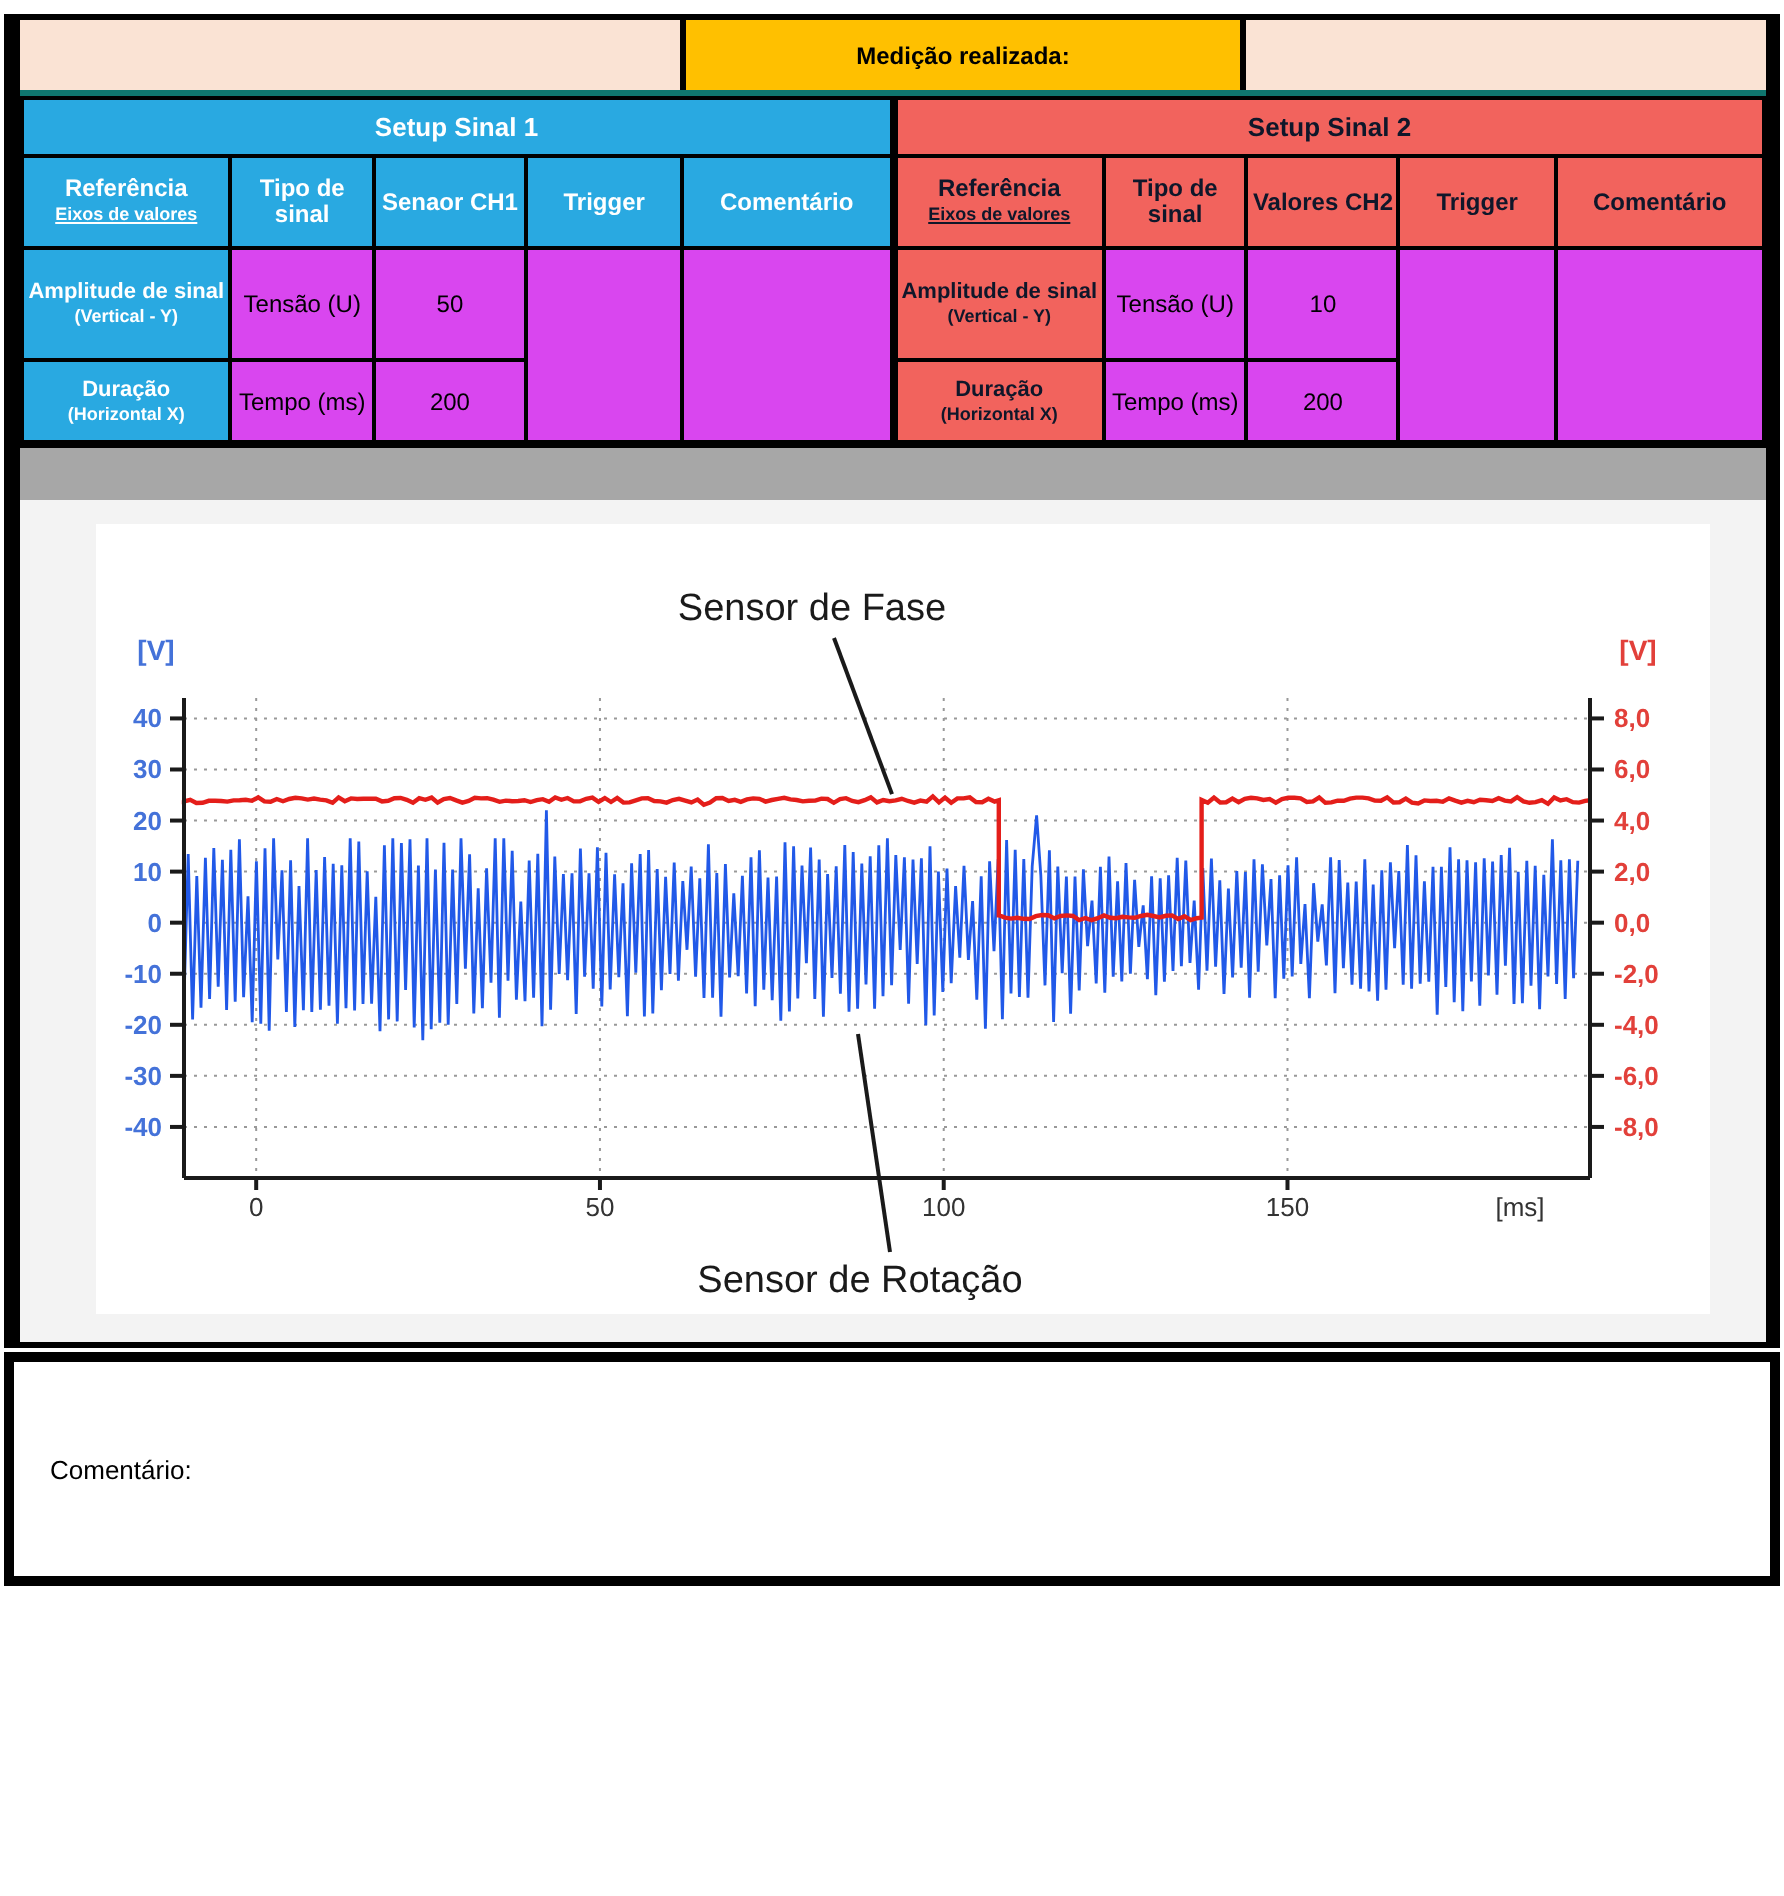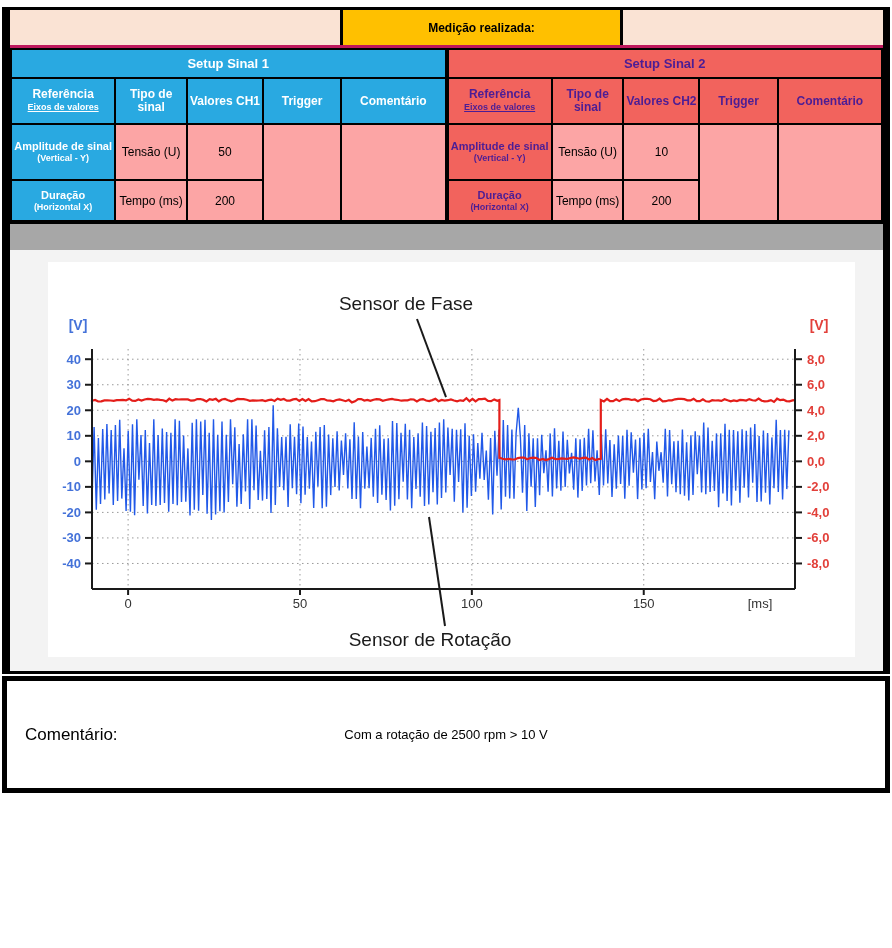--- a/index.html
+++ b/index.html
@@ -4,54 +4,54 @@
 <style>
   * { box-sizing: border-box; }
   html,body { margin:0; padding:0; }
   body {
     width:892px; height:948px; background:#ffffff; overflow:hidden;
     font-family:"Liberation Sans", sans-serif; color:#000;
   }
   .doc { margin:7px 2px 0 2px; border:3px solid #000; border-left-width:8px; border-right-width:7px; }
 
   
-  .top-band { display:flex; background:#FAE3D4; height:38px; border-bottom:3px solid #be185d; }
+  .top-band { display:flex; background:#FAE3D4; height:38px; border-bottom:3px solid #0f766e; }
   .top-band .cell { display:flex; align-items:center; justify-content:center; font-size:12px; font-weight:bold; }
   .tb-left { width:330px; }
   .tb-mid  { width:283px; background:#FFC000; border-left:3px solid #000; border-right:3px solid #000; }
   .tb-right{ flex:1; }
 
   
   .tables-row { display:flex; }
   table.setup { width:50%; border-collapse:collapse; table-layout:fixed; }
   table.setup td { border:2px solid #000; text-align:center; vertical-align:middle; padding:1px 2px; overflow:hidden; }
   .col-ref{width:24%;} .col-tipo{width:16.5%;} .col-val{width:17.5%;} .col-trig{width:18%;} .col-com{width:24%;}
   .t-blue .accent { background:#29A9E1; color:#fff; }
-  .t-red  .accent { background:#F2635D; color:#4c1d95; }
+  .t-red  .accent { background:#F2635D; color:#0f172a; }
   .title-row td { height:29px; font-size:13px; font-weight:bold; }
   .head-row td { height:46px; font-weight:bold; font-size:12px; line-height:13px; }
   .head-row .sub { display:block; font-size:9px; font-weight:bold;text-decoration:underline; }
   .data-row1 td { height:56px; }
   .data-row2 td { height:41px;margin-top:24px; }
   .ref-cell { font-weight:bold; font-size:11px; line-height:12px; }
   .ref-cell .sub { display:block; font-size:9px; }
-  .plain { background:#fca5a5; font-size:12px; }
+  .plain { background:#d946ef; font-size:12px; }
 
   
   .gray-band { height:28px; background:#A7A7A7; border-top:2px solid #000; }
 
   
   .graph-section { background:#F3F3F3; padding:12px 0 14px 0; }
   .graph-box { margin-left:38px; width:807px; height:395px; background:#ffffff; }
   svg text { font-family:"Liberation Sans", sans-serif; }
 
   
   .comment-box { position:relative; margin:2px 2px 0 2px; border:5px solid #000; height:117px;
                  display:flex; align-items:center; justify-content:center; background:#fff; }
-  .comment-label { position:absolute; left:18px; top:50%; transform:translateY(-50%); font-size:17px; }
+  .comment-label { position:absolute; left:18px; top:50%; transform:translateY(-50%); font-size:13px; }
   .comment-lines { text-align:center; font-size:13px; line-height:19.5px; }
 </style>
 </head>
 <body>
 
 <div class="doc">
 
   <div class="top-band">
     <div class="cell tb-left"></div>
     <div class="cell tb-mid">Medição realizada:</div>
@@ -73,21 +73,21 @@
           </tr>
       <tr class="head-row">
         <td class="accent">
           <span>Referência</span>
           <span class="sub">Eixos de valores</span>
         </td>
         <td class="accent">
           <span>Tipo de</span><br>
           <span>sinal</span>
         </td>
-        <td class="accent">Valores CH1</td>
+        <td class="accent">Senaor CH1</td>
         <td class="accent">Trigger</td>
         <td class="accent">Comentário</td>
       </tr>
       <tr class="data-row1">
         <td class="accent ref-cell">
           <span>Amplitude de sinal</span>
           <span class="sub">(Vertical - Y)</span>
         </td>
         <td class="plain">Tensão (U)</td>
         <td class="plain">50</td>
@@ -227,15 +227,14 @@
           <text x="382" y="384" text-anchor="middle" font-size="19" fill="#1a1a1a">Sensor de Rotação</text>
           <line x1="397" y1="364" x2="381" y2="255" stroke="#1a1a1a" stroke-width="2"></line>
         </svg>
     </div>
   </div>
 </div>
 
 <div class="comment-box">
   <div class="comment-label">Comentário:</div>
   <div class="comment-lines">
-    <div>Com a rotação de 2500 rpm  &gt; 10 V</div>
   </div>
 </div>
 
 </body></html>

